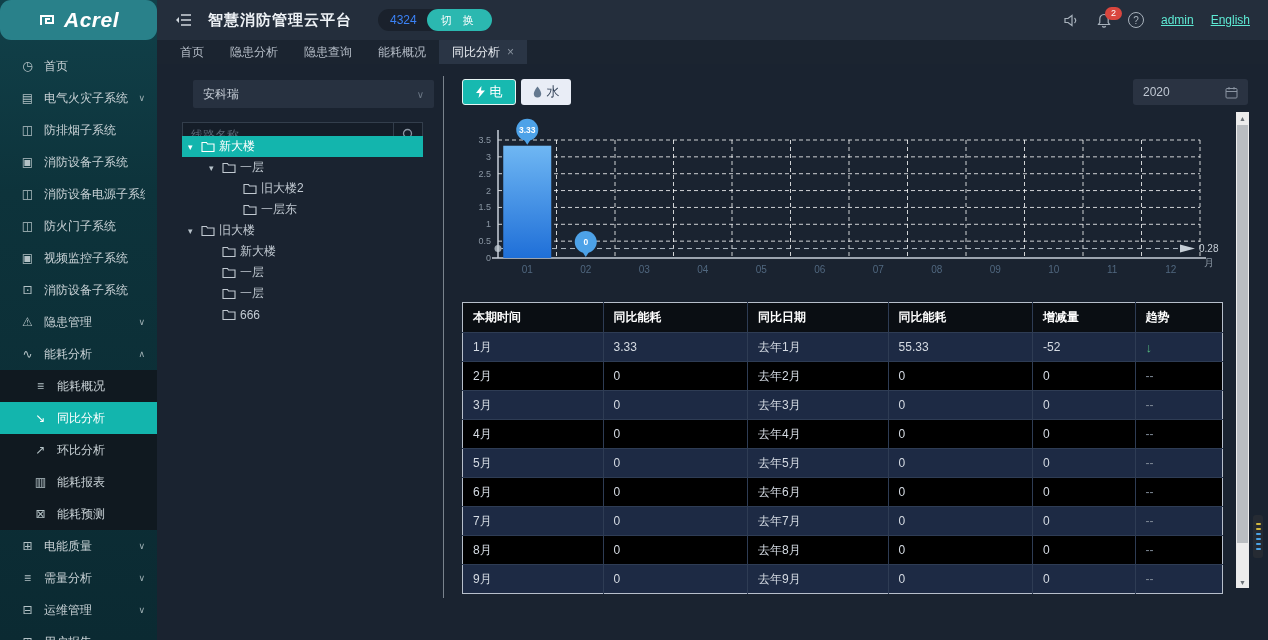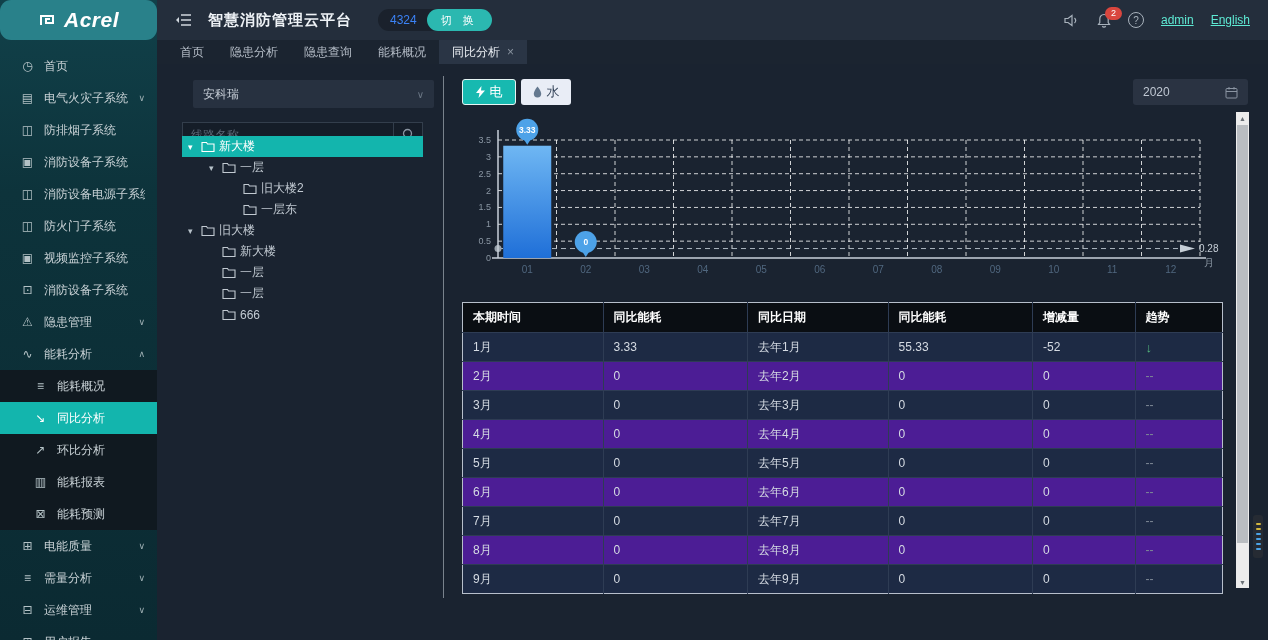--- a/index.html
+++ b/index.html
@@ -80,21 +80,21 @@
 
   
   .data-table{position:absolute;left:305px;top:238px;width:761px;border-collapse:collapse;
               border:1px solid #b7bfcb;table-layout:fixed;}
   .data-table th{background:#0a0e13;color:#fff;font-size:12px;font-weight:bold;text-align:left;
                  height:29px;padding:0 10px;border-right:1px solid #2e3c54;}
   .data-table td{height:28px;font-size:12px;color:#d5dbe3;padding:0 10px;
                  border-top:1px solid #2e3c54;border-right:1px solid #2e3c54;}
   .data-table th:last-child,.data-table td:last-child{border-right:0;}
   .data-table tr.odd td{background:#1d2a44;}
-  .data-table tr.even td{background:#4c1d95;}
+  .data-table tr.even td{background:#000000;}
   .trend-down{color:#55b97e;font-weight:bold;font-size:13px;}
   .trend-flat{color:#7e8996;}
 
   
   .scrollbar{position:absolute;left:1079px;top:48px;width:13px;height:476px;background:#ececec;}
   .scrollbar .arrow{position:absolute;left:0;width:13px;height:12px;display:flex;align-items:center;justify-content:center;
                     color:#6a7076;font-size:7px;}
   .scrollbar .arrow.up{top:0;}
   .scrollbar .arrow.down{bottom:0;}
   .scrollbar .thumb{position:absolute;left:1px;top:13px;width:11px;height:418px;background:#b9bdc1;cursor:pointer;}

